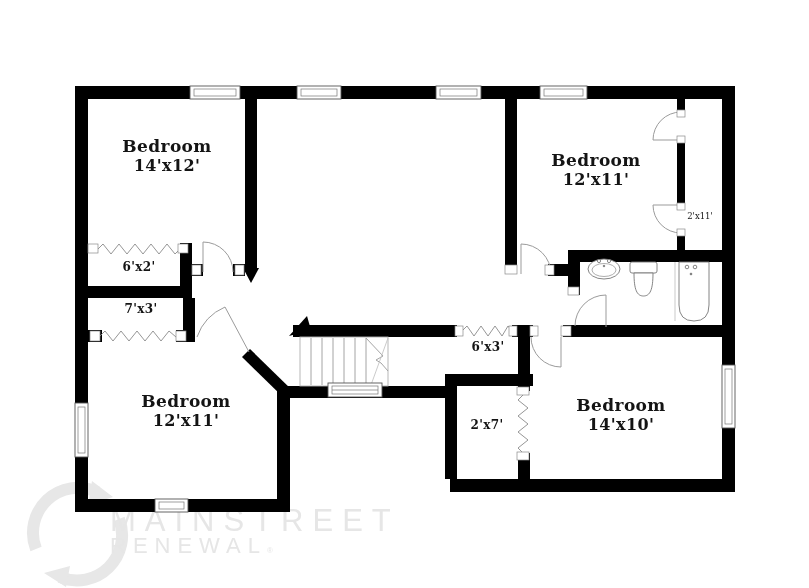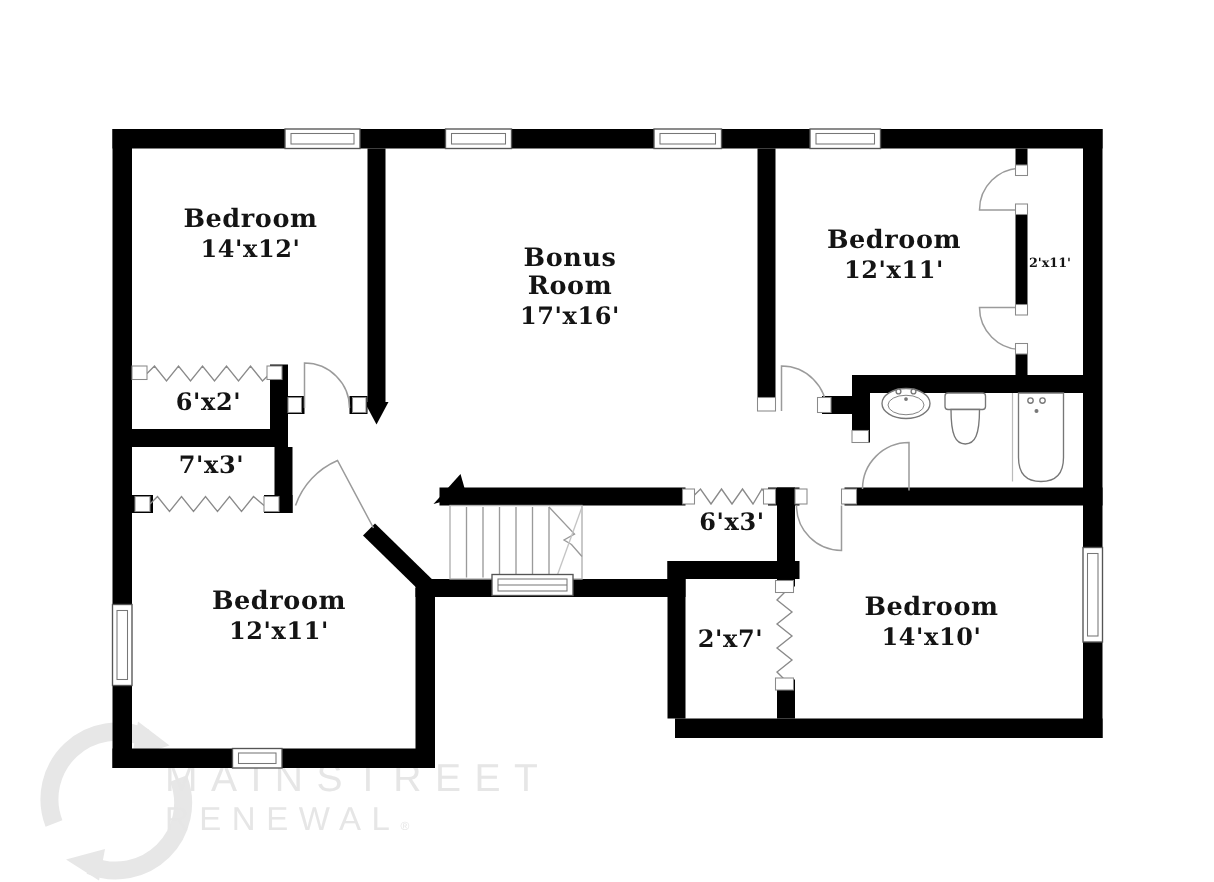--- a/index.html
+++ b/index.html
@@ -5,25 +5,25 @@
   html,body{margin:0;padding:0;background:#ffffff;}
   .canvas{position:relative;width:809px;height:588px;background:#fff;overflow:hidden;
           font-family:"DejaVu Serif",serif;}
   svg{position:absolute;left:0;top:0;}
   #wm-layer{z-index:1;}
   #plan-layer{z-index:2;}
   .lbl{position:absolute;transform:translateX(-50%);text-align:center;color:#141414;
        font-weight:700;font-size:17px;line-height:19px;letter-spacing:.4px;
        white-space:nowrap;z-index:3;}
   .lbl .dims{font-size:16px;}
-  .lbl.closet{font-size:16px;line-height:17px;}
-  .lbl.tiny{font-size:8.5px;line-height:9px;letter-spacing:0;font-weight:700;}
+  .lbl.closet{font-size:12px;line-height:17px;}
+  .lbl.tiny{font-size:8.5px;line-height:9px;letter-spacing:0;font-weight:400;margin-top:40px;}
   .wm-text{position:absolute;z-index:1;color:#e6e6e6;
            font-family:"Liberation Sans",sans-serif;white-space:nowrap;}
-  #wm1{left:110px;top:503px;font-size:26px;letter-spacing:9px;font-weight:400;}
+  #wm1{left:110px;top:503px;font-size:31px;letter-spacing:9px;font-weight:400;}
   #wm2{left:110px;top:533px;font-size:22px;letter-spacing:7px;font-weight:400;}
   #wm2 .reg{font-size:8px;letter-spacing:0;vertical-align:baseline;}
 </style>
 </head>
 <body>
 
 <div class="canvas">
 
   <svg id="wm-layer" width="809" height="588" viewBox="0 0 809 588" aria-hidden="true">
     <g stroke="#e7e7e7" stroke-width="12" fill="none">
@@ -170,25 +170,20 @@
         <circle cx="691" cy="274" r="0.9" fill="#777777"></circle>
       </g>
     </g>
   </svg>
 
   <div class="lbl" style="left:167px;top:137px">
     <div>Bedroom</div>
     <div class="dims">14'x12'</div>
   </div>
 
-  <div class="lbl" style="left:380px;top:163px">
-    <div>Bonus</div>
-    <div>Room</div>
-    <div class="dims">17'x16'</div>
-  </div>
 
   <div class="lbl" style="left:596px;top:151px">
     <div>Bedroom</div>
     <div class="dims">12'x11'</div>
   </div>
 
   <div class="lbl tiny" style="left:700px;top:172px">
     <div>2'x11'</div>
   </div>
 

